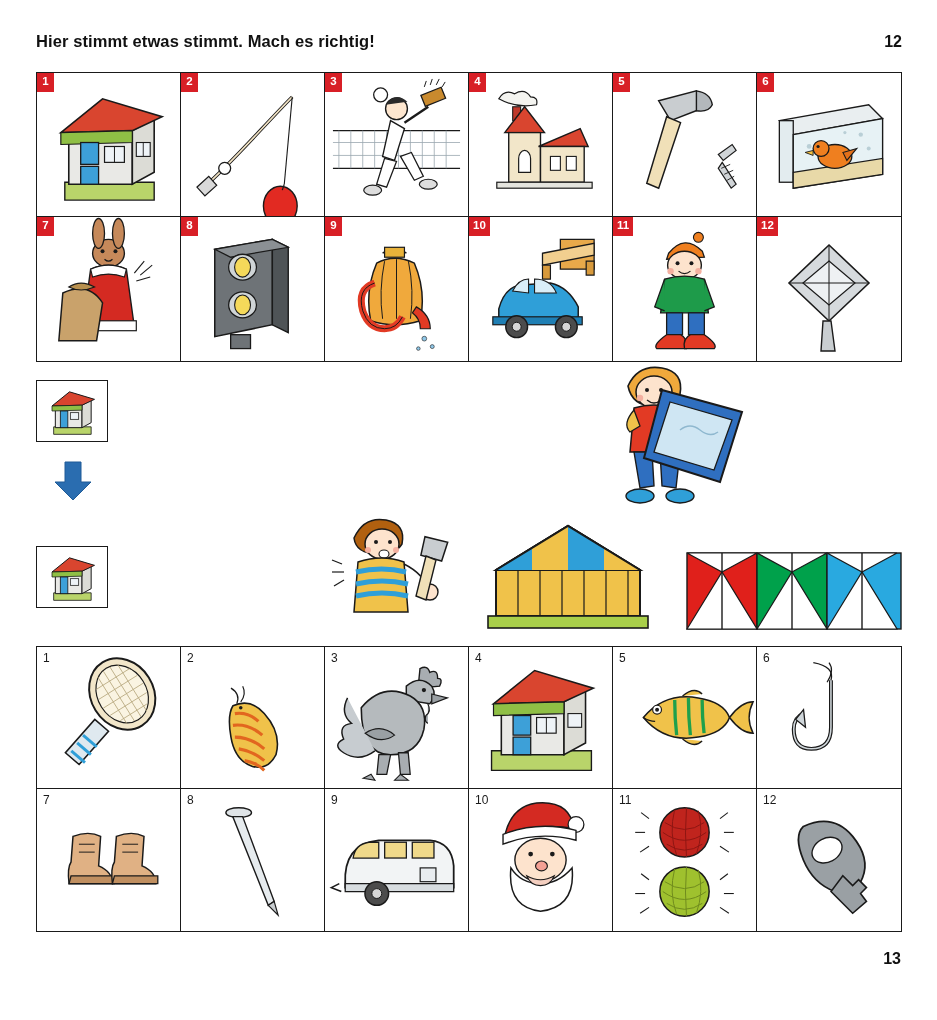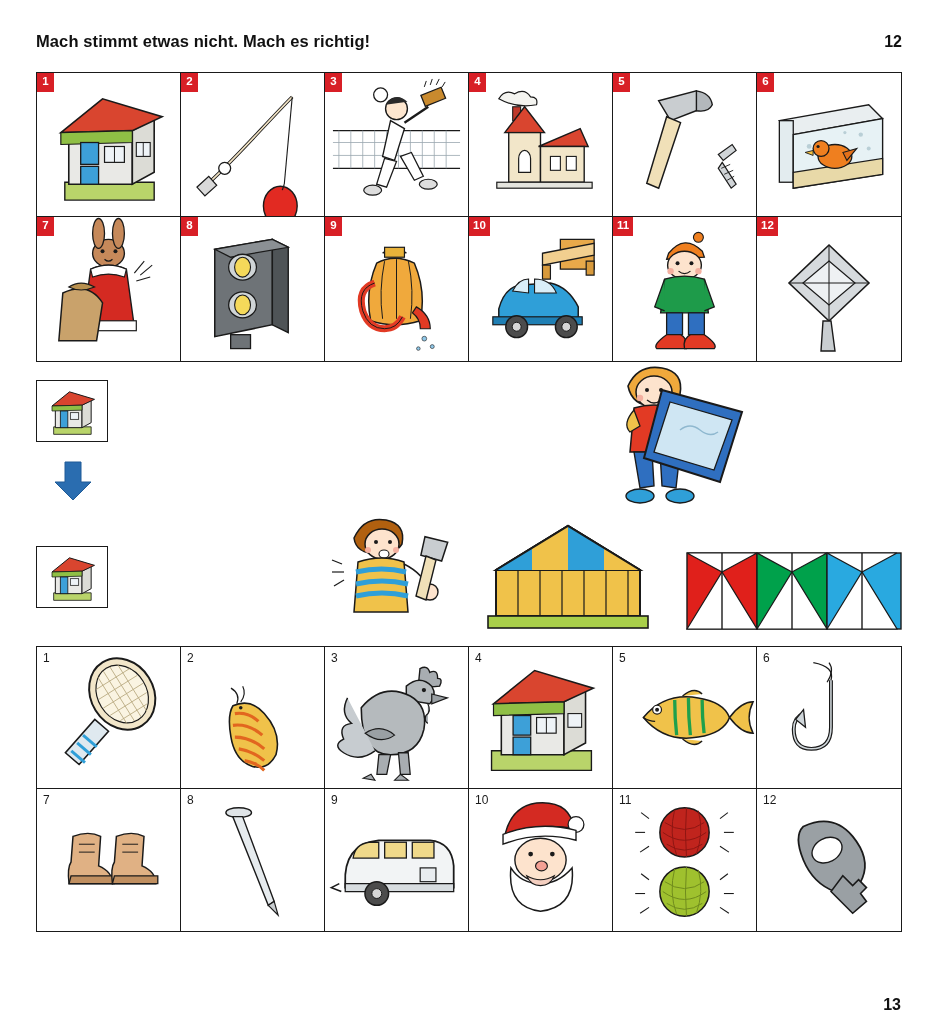--- a/index.html
+++ b/index.html
@@ -129,33 +129,33 @@
     position: absolute;
     left: 6px; top: 4px;
     font-size: 12px;
     color: #1a1a1a;
     z-index: 5;
   }
 
   .footer-num {
     position: absolute;
     right: 36px;
-    top: 996px;
+    top: 950px;
     font-size: 16px;
     font-weight: bold;
   }
   svg { display: block; }
 </style>
 </head>
 <body>
 
 <div class="page">
 
   <div class="header">
-    <div class="header-title">Mach stimmt etwas nicht. Mach es richtig!</div>
+    <div class="header-title">Hier stimmt etwas stimmt. Mach es richtig!</div>
     <div class="header-num">12</div>
   </div>
 
   <div class="grid-top">
 
     <div class="cell">
       <div class="badge">1</div>
       <svg class="art" viewBox="0 0 144 144">
         <polygon points="28,110 118,110 118,128 28,128" fill="#b9d46a" stroke="#1a1a1a" stroke-width="1.4"></polygon>
         <polygon points="32,58 32,112 96,112 96,58" fill="#e9e9e6" stroke="#1a1a1a" stroke-width="1.6"></polygon>

